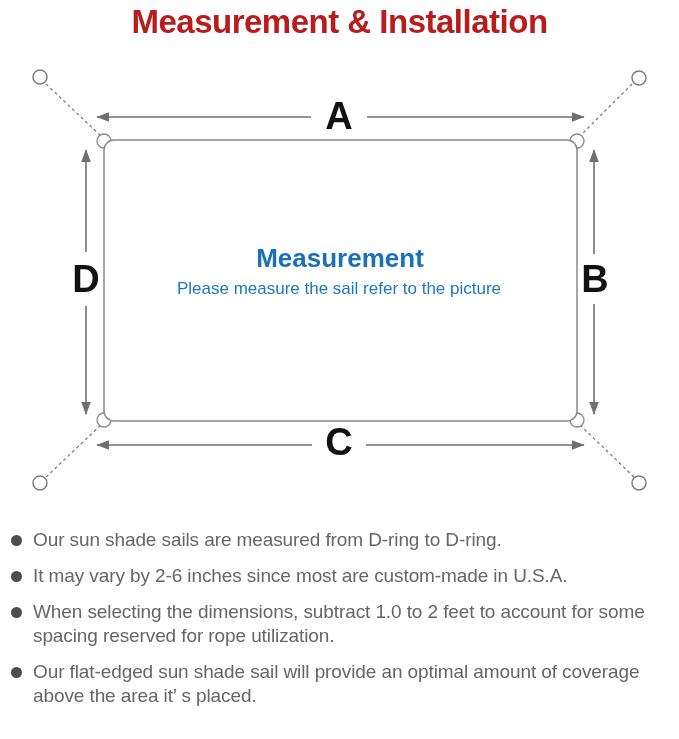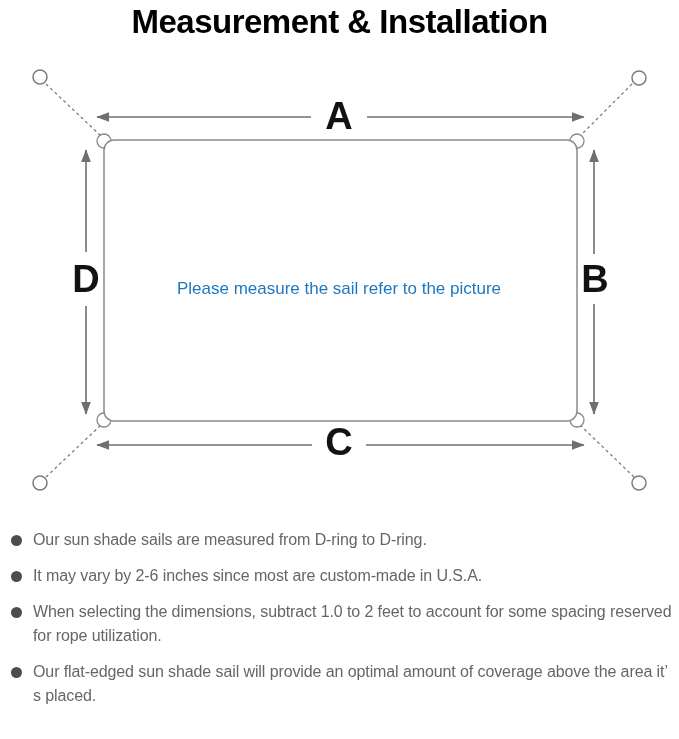--- a/index.html
+++ b/index.html
@@ -3,21 +3,21 @@
 <meta charset="utf-8">
 <style>
   html,body { margin:0; padding:0; background:#fff; }
   .page {
     position:relative; width:679px; height:739px; background:#ffffff;
     font-family:"Liberation Sans","DejaVu Sans",sans-serif; overflow:hidden;
   }
   .page-title {
     position:absolute; top:0; left:0; right:0; margin:0;
     text-align:center; font-size:33px; font-weight:700;
-    color:#000000; line-height:44px; letter-spacing:-0.5px;
+    color:#b91c1c; line-height:44px; letter-spacing:-0.5px;
   }
   .diagram-svg { position:absolute; top:0; left:0; }
   .dim-label {
     position:absolute; transform:translate(-50%,-50%);
     font-size:38px; font-weight:700; color:#121212; line-height:1;
   }
   .lbl-a { left:339px; top:116px; }
   .lbl-b { left:595px; top:279px; }
   .lbl-c { left:339px; top:442px; }
   .lbl-d { left:86px;  top:279px; }
@@ -28,21 +28,21 @@
   .center-sub {
     position:absolute; left:339px; top:289px; transform:translate(-50%,-50%);
     font-size:17px; color:#1e78c0; white-space:nowrap;
   }
   .notes {
     position:absolute; left:11px; top:528px; width:662px;
     margin:0; padding:0; list-style:none;
   }
   .notes li {
     display:flex; align-items:flex-start; margin-bottom:12px;
-    color:#666666; font-size:16px; line-height:24px; letter-spacing:-0.1px;
+    color:#666666; font-size:19px; line-height:24px; letter-spacing:-0.1px;
   }
   .dot {
     flex:0 0 auto; width:11px; height:11px; border-radius:50%;
     background:#4d4d4d; margin:7px 11px 0 0;
   }
 </style>
 </head>
 <body>
 
 <div class="page">
@@ -89,20 +89,21 @@
       <line x1="594" y1="254" x2="594" y2="150" marker-end="url(#ah)"></line>
       <line x1="594" y1="304" x2="594" y2="414" marker-end="url(#ah)"></line>
     </g>
   </svg>
 
   <div class="dim-label lbl-a">A</div>
   <div class="dim-label lbl-b">B</div>
   <div class="dim-label lbl-c">C</div>
   <div class="dim-label lbl-d">D</div>
 
+  <div class="center-title">Measurement</div>
   <div class="center-sub">Please measure the sail refer to the picture</div>
 
   <ul class="notes">
     <li>
       <span class="dot"></span>
       <span>Our sun shade sails are measured from D-ring to D-ring.</span>
     </li>
     <li>
       <span class="dot"></span>
       <span>It may vary by 2-6 inches since most are custom-made in U.S.A.</span>

